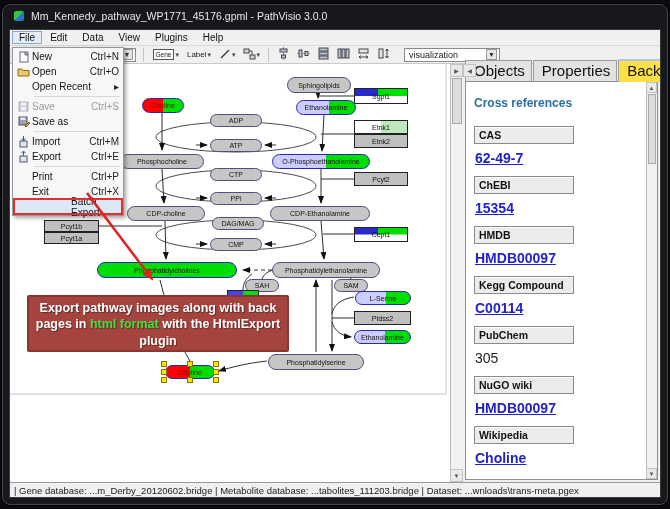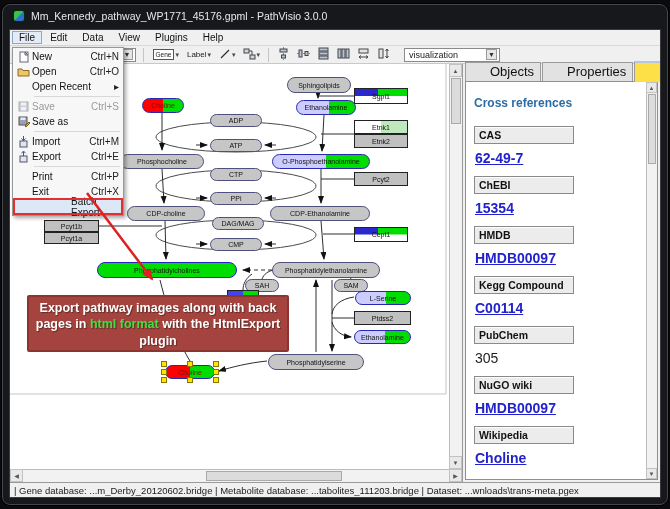--- a/index.html
+++ b/index.html
@@ -21,21 +21,21 @@
   .tb-select{height:14px;background:#fff;border:1px solid #8a8a8a;display:flex;align-items:center;font-size:9px;padding:0 2px 0 4px;}
   .tb-select .car{margin-left:auto;border:1px solid #9a9a9a;background:#e6e6e6;width:11px;height:11px;display:flex;align-items:center;justify-content:center;font-size:7px;color:#333;}
   .zoom-select{width:92px;}
   .viz-select{width:96px;margin-left:8px;}
   .tb-sep{width:1px;height:14px;background:#c4c4c4;margin:0 3px;}
   .tb-btn{height:16px;min-width:16px;display:flex;align-items:center;justify-content:center;gap:1px;border:1px solid transparent;padding:0 1px;}
   .tb-caret{font-size:7px;color:#444;}
   .gene-chip{border:1px solid #555;background:#fff;font-size:6.5px;padding:0 2px;line-height:9px;}
   
   .main{flex:1;display:flex;min-height:0;}
-  .canvas-col{width:453px;display:flex;flex-direction:column;border-right:1px solid #9a9a9a;}
+  .canvas-col{width:453px;display:flex;flex-direction:row;border-right:1px solid #9a9a9a;}
   .canvas-wrap{flex:1;display:flex;min-height:0;}
   .canvas{width:440px;position:relative;background:#fff;overflow:hidden;}
   .edges-svg{position:absolute;left:0;top:0;z-index:1;}
   .node{position:absolute;z-index:2;display:flex;align-items:center;justify-content:center;
     font-size:7px;color:#111;white-space:nowrap;overflow:hidden;}
   .pill-gray{background:#c6c6c6;border:1px solid #50507e;border-radius:8px;}
   .pill-red-green{background:linear-gradient(90deg,#ff0000 0 50%,#00dd00 50% 100%);border:1px solid #2828b0;border-radius:8px;}
   .pill-lav-green{background:linear-gradient(90deg,#ccccff 0 55%,#00dd00 55% 100%);border:1px solid #2828b0;border-radius:8px;}
   .pill-green{background:#00dd00;border:1px solid #2424c0;border-radius:8px;}
   .box-gray{background:#c0c0c0;border:1px solid #222;}
@@ -48,21 +48,21 @@
     font-size:12.5px;font-weight:bold;text-align:center;line-height:1.3;padding:3px 6px;
     text-shadow:1px 1px 1px rgba(0,0,0,.4);}
   .callout .hl{color:#3fe03f;}
   .scroll-v{width:13px;background:#f2f2f2;border-left:1px solid #bbb;position:relative;}
   .scroll-h{height:13px;background:#f2f2f2;border-top:1px solid #bbb;position:relative;}
   .sc-arrow{position:absolute;width:13px;height:13px;display:flex;align-items:center;justify-content:center;font-size:6px;color:#555;background:#e9e9e9;border:1px solid #c2c2c2;}
   .thumb{position:absolute;background:#dcdcdc;border:1px solid #aaa;}
   
   .right-panel{flex:1;display:flex;flex-direction:column;background:#f0f0f0;min-width:0;}
   .tabs-row{height:17px;display:flex;align-items:flex-end;padding:1px 2px 0 2px;gap:1px;background:#f0f0f0;}
-  .tab{font-size:13px;color:#111;background:#e2e2e2;border:1px solid #9c9c9c;border-bottom:none;padding:1px 6px 2px 24px;}
+  .tab{font-size:15px;color:#111;background:#e2e2e2;border:1px solid #9c9c9c;border-bottom:none;padding:1px 6px 2px 8px;}
   .tab.active{background:#fde047;position:relative;top:1px;padding-bottom:3px;border-top:2px solid #b5c7e0;}
   .panel-body{flex:1;margin:0 2px 2px 2px;border:1px solid #8f8f8f;background:#fff;display:flex;min-height:0;}
   .panel-content{flex:1;padding:4px 8px;overflow:hidden;}
   .xref-heading{color:#2e6da4;font-weight:bold;font-size:12px;margin:10px 0 16px 0;}
   .xref-section{margin-bottom:9px;}
   .xref-header{width:100px;border:1px solid #8a8a8a;background:#ececec;font-weight:bold;font-size:10.5px;color:#111;padding:2px 4px;box-shadow:inset 0 1px 0 #fff;}
   .xref-value{margin:6px 0 10px 1px;font-size:14px;font-weight:bold;}
   .xref-value a{color:#2222cc;}
   .xref-value .plain{color:#222;font-weight:normal;}
   .panel-footer{font-weight:bold;font-size:11px;color:#111;margin-top:6px;}

